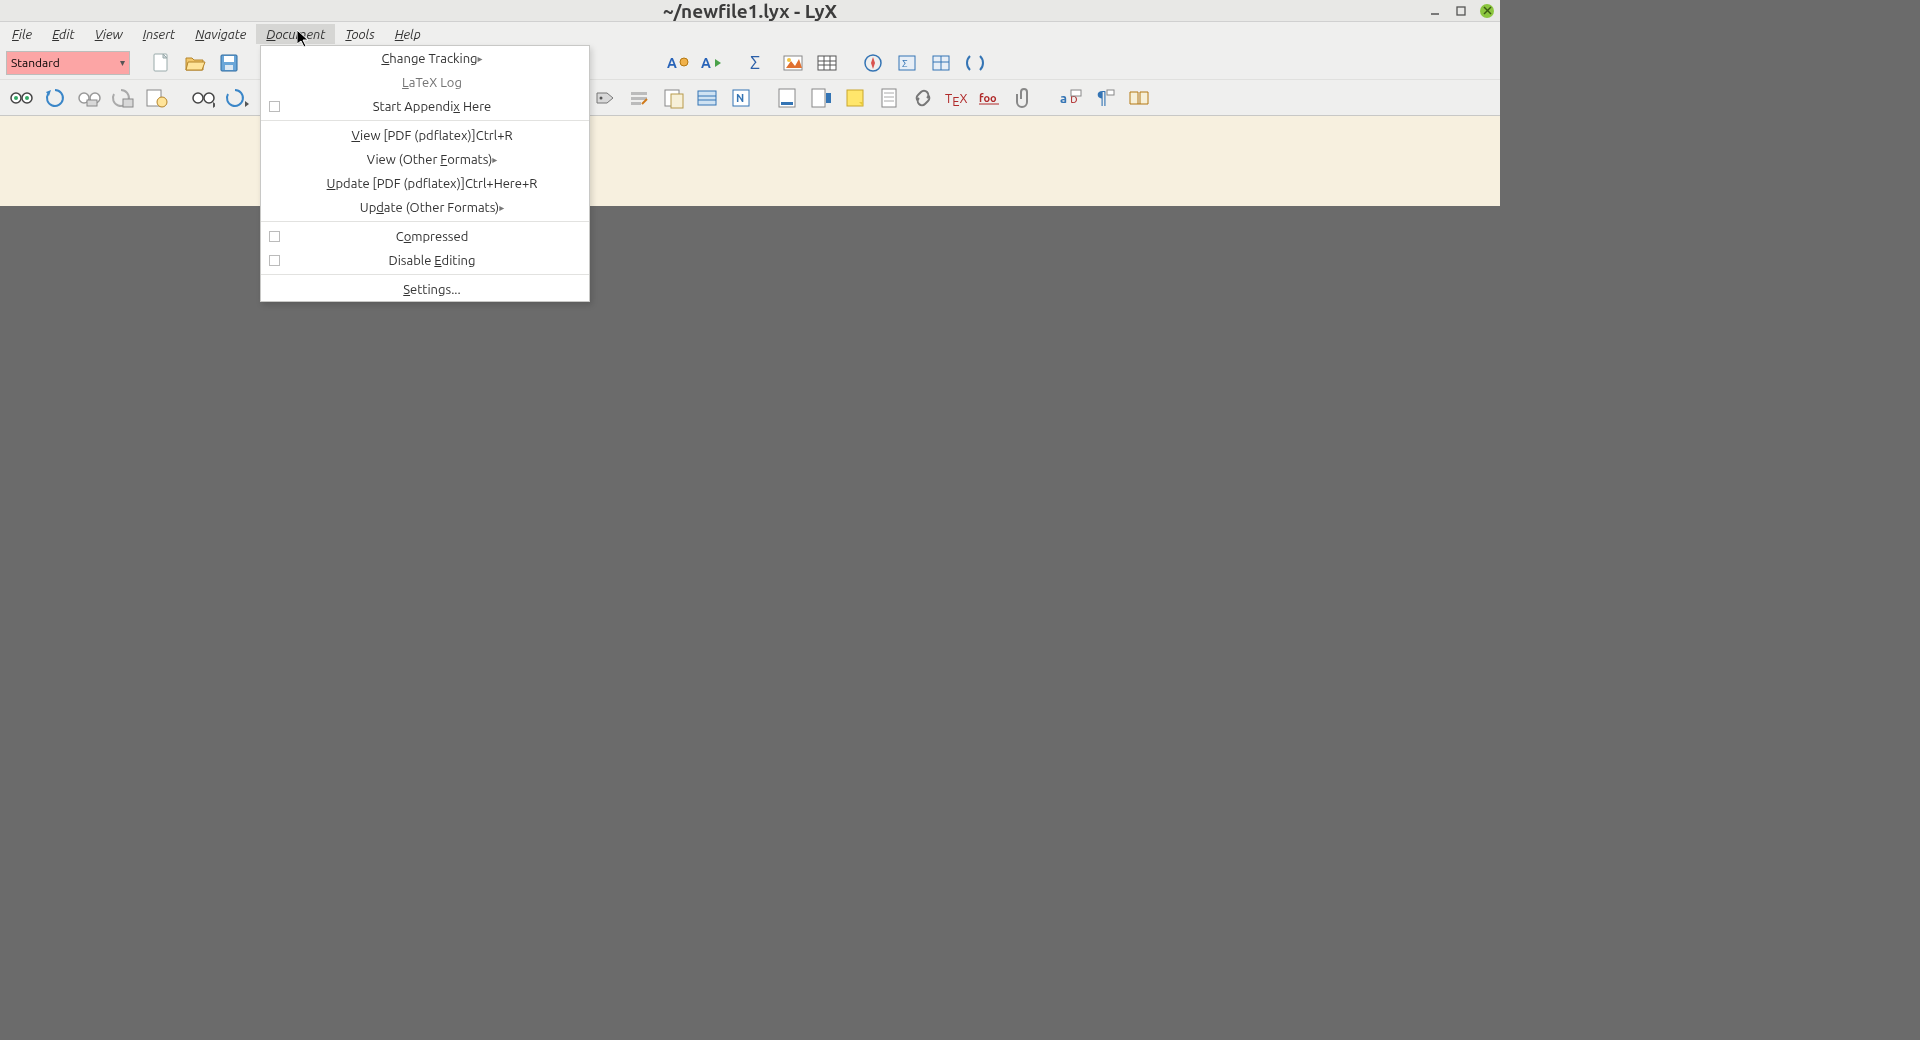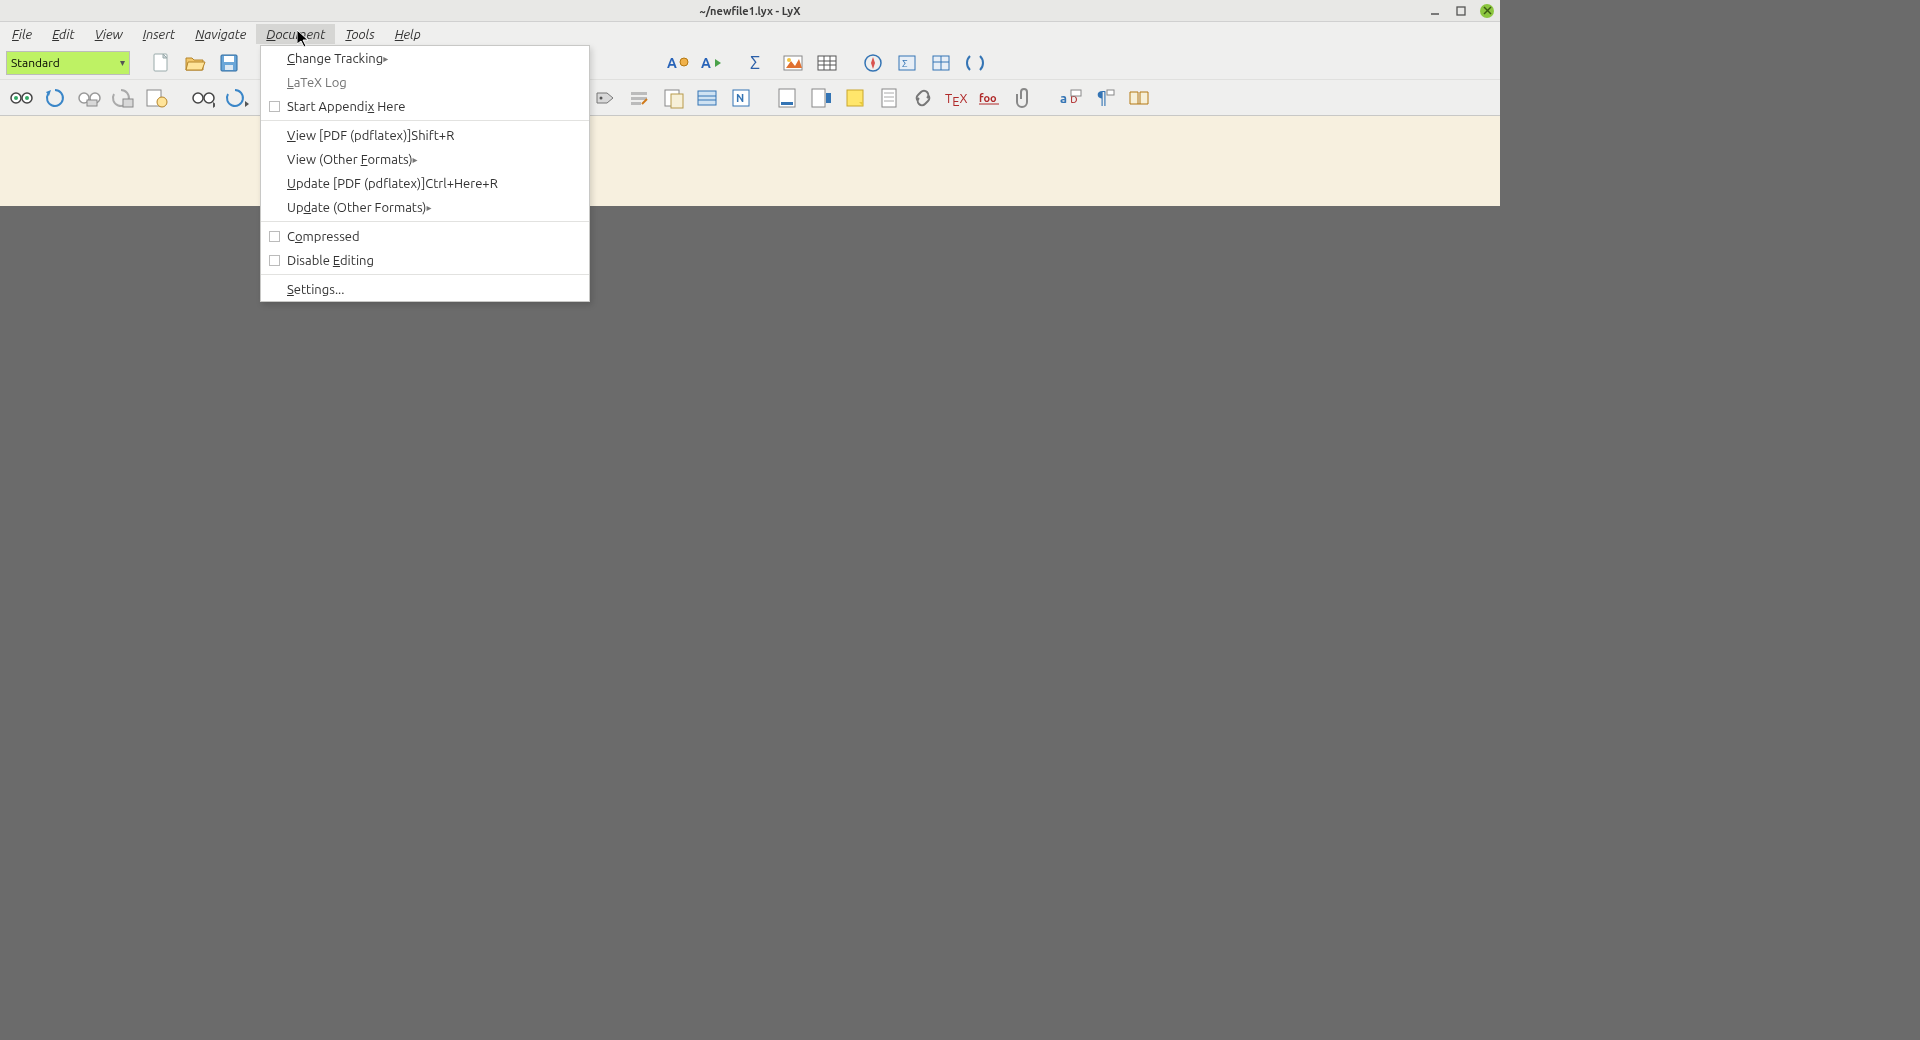--- a/index.html
+++ b/index.html
@@ -1,42 +1,42 @@
 <!DOCTYPE html>
 <html><head>
 <meta charset="utf-8">
 <style>
 * { margin: 0; padding: 0; box-sizing: border-box; font-family: "Ubuntu", "Segoe UI", sans-serif; }
 html, body { width: 1500px; height: 812px; overflow: hidden; background: #6b6b6b; }
 .titlebar {
   height: 22px; background: #e8e8e6; display: flex; align-items: center;
   position: relative; border-bottom: 1px solid #d0d0d0;
 }
-.titlebar-title { position: absolute; left: 50%; transform: translateX(-50%); font-size: 11px; font-weight: 600; color: #3c3c3c; }
+.titlebar-title { position: absolute; left: 50%; transform: translateX(-50%); font-size: 19px; font-weight: 600; color: #3c3c3c; }
 .window-controls { position: absolute; right: 6px; display: flex; gap: 12px; align-items: center; }
 .win-btn { width: 14px; height: 14px; display: flex; align-items: center; justify-content: center; font-size: 12px; color: #555; cursor: pointer; }
 .win-close { width: 14px; height: 14px; border-radius: 50%; background: #8cc63f; display: flex; align-items: center; justify-content: center; }
 
 .menubar {
   height: 24px; background: #efefee; display: flex; align-items: center;
   padding: 0 2px; font-size: 13px; color: #333; font-style: italic;
 }
 .menu-item { padding: 3px 10px; cursor: pointer; }
 .menu-item.open { background: #d6d6d4; }
 .menu-item .ul { text-decoration: underline; }
 
 .toolbar1, .toolbar2 {
   background: #efefee; display: flex; align-items: center;
   padding: 2px 6px; gap: 4px;
 }
 .toolbar1 { height: 34px; border-bottom: 1px solid #e0e0de; }
 .toolbar2 { height: 36px; border-bottom: 1px solid #c8c8c6; }
 
 .paragraph-select {
-  width: 124px; height: 24px; border: 1px solid #bdbdbb; background: #bef264;
+  width: 124px; height: 24px; border: 1px solid #bdbdbb; background: #fca5a5;
   font-size: 12px; padding: 0 4px; display: flex; align-items: center; justify-content: space-between;
   cursor: pointer;
 }
 .paragraph-select .chev { font-size: 10px; color: #555; }
 
 .tbtn {
   width: 30px; height: 30px; display: flex; align-items: center; justify-content: center;
   cursor: pointer; border-radius: 2px;
 }
 .tsep { width: 8px; }
@@ -45,21 +45,21 @@
   height: 90px; background: #f7f0df;
 }
 
 
 .dropdown {
   position: absolute; left: 260px; top: 45px; width: 330px;
   background: #fff; border: 1px solid #c8c8c6; box-shadow: 2px 3px 6px rgba(0,0,0,0.15);
   font-size: 13px; color: #333; z-index: 100;
 }
 .dd-row {
-  display: flex; align-items: center; justify-content: flex-start;
+  display: flex; align-items: center; justify-content: center;
   padding: 5px 12px 5px 26px; cursor: pointer; position: relative;
 }
 .dd-row.disabled { color: #737373; cursor: default; }
 .dd-sep { height: 1px; background: #e2e2e0; margin: 2px 0; }
 .dd-arrow { font-size: 10px; color: #777; }
 .dd-check { position: absolute; left: 8px; width: 11px; height: 11px; border: 1px solid #bbb; background: #fff; }
 .dd-label .ul { text-decoration: underline; }
 
 
 .ico { width: 24px; height: 24px; display:flex; align-items:center; justify-content:center; }
@@ -444,21 +444,21 @@
   <div class="dd-row disabled">
     <span class="dd-label"><span class="ul">L</span>aTeX Log</span>
   </div>
   <div class="dd-row">
     <span class="dd-check"></span>
     <span class="dd-label">Start Appendi<span class="ul">x</span> Here</span>
   </div>
   <div class="dd-sep"></div>
   <div class="dd-row">
     <span class="dd-label"><span class="ul">V</span>iew [PDF (pdflatex)]</span>
-    <span class="dd-shortcut">Shift+R</span>
+    <span class="dd-shortcut">Ctrl+R</span>
   </div>
   <div class="dd-row">
     <span class="dd-label">View (Other <span class="ul">F</span>ormats)</span>
     <span class="dd-arrow">▸</span>
   </div>
   <div class="dd-row">
     <span class="dd-label"><span class="ul">U</span>pdate [PDF (pdflatex)]</span>
     <span class="dd-shortcut">Ctrl+Here+R</span>
   </div>
   <div class="dd-row">

